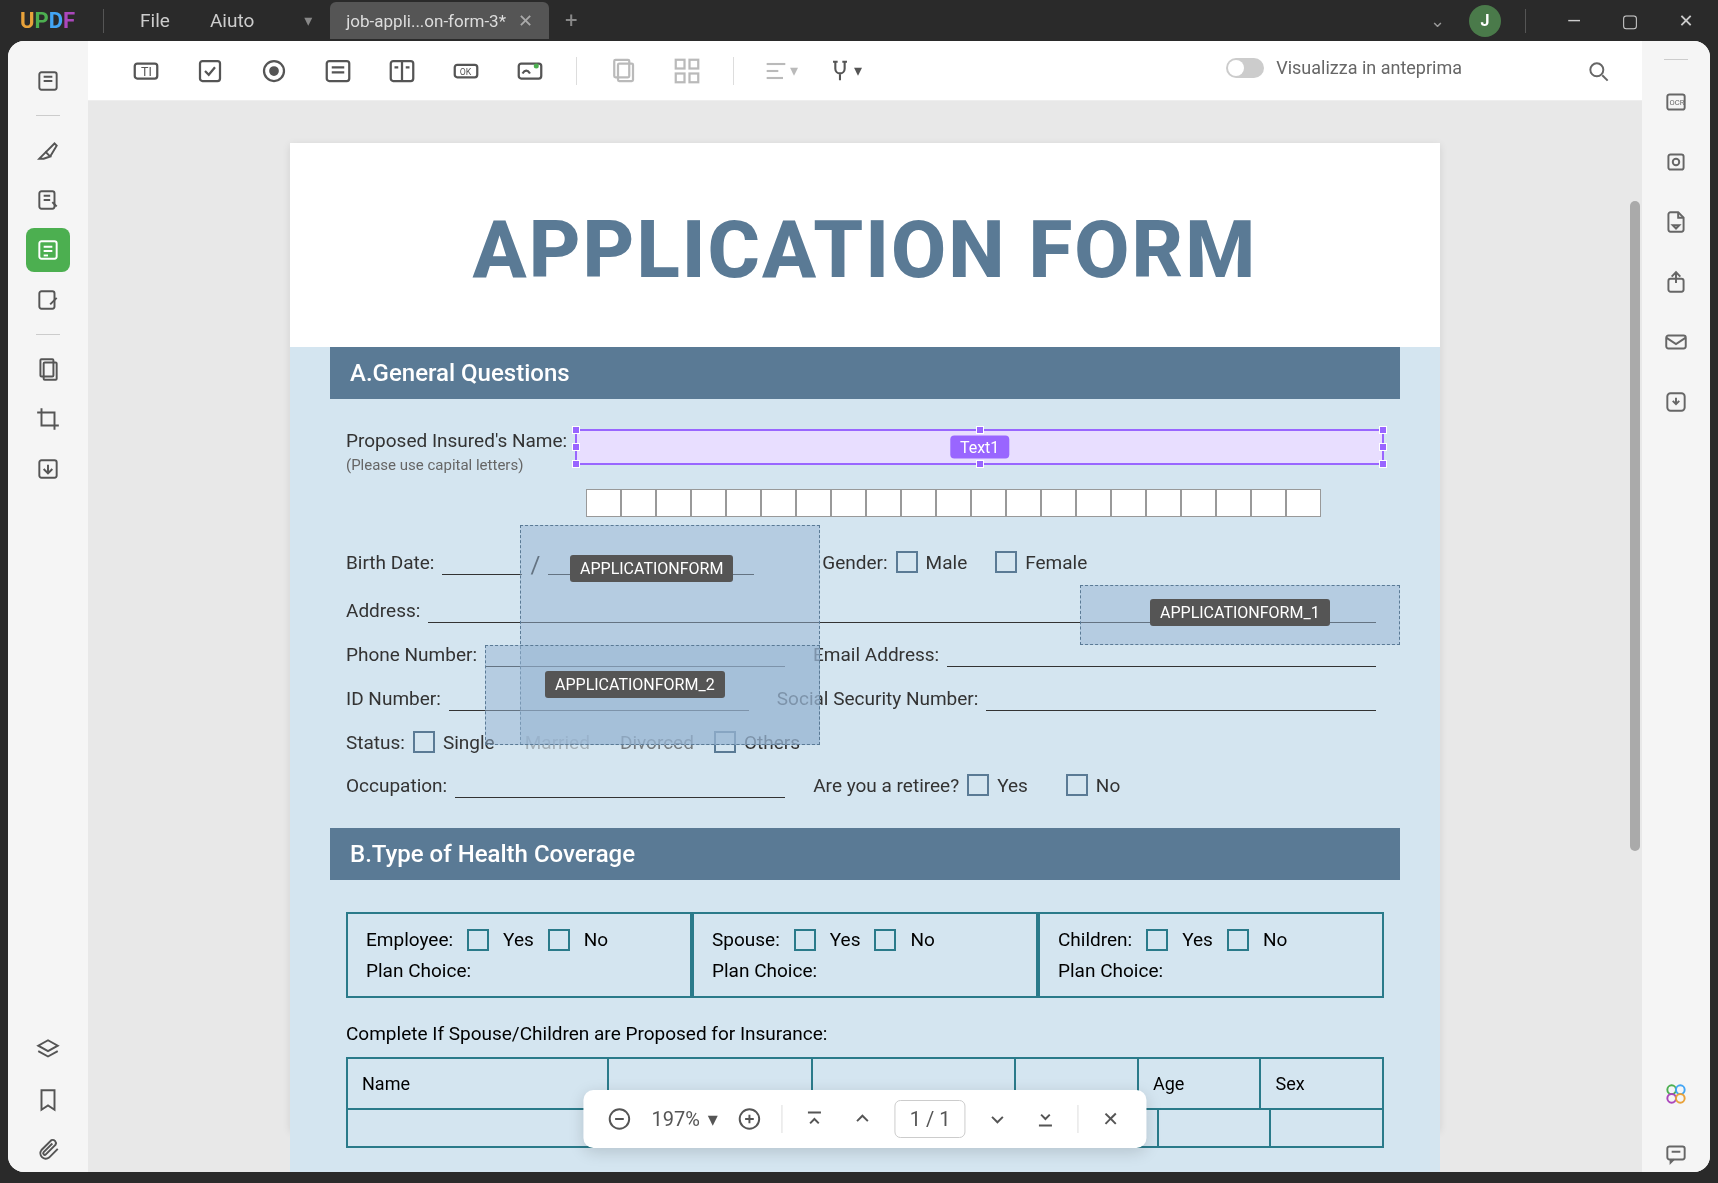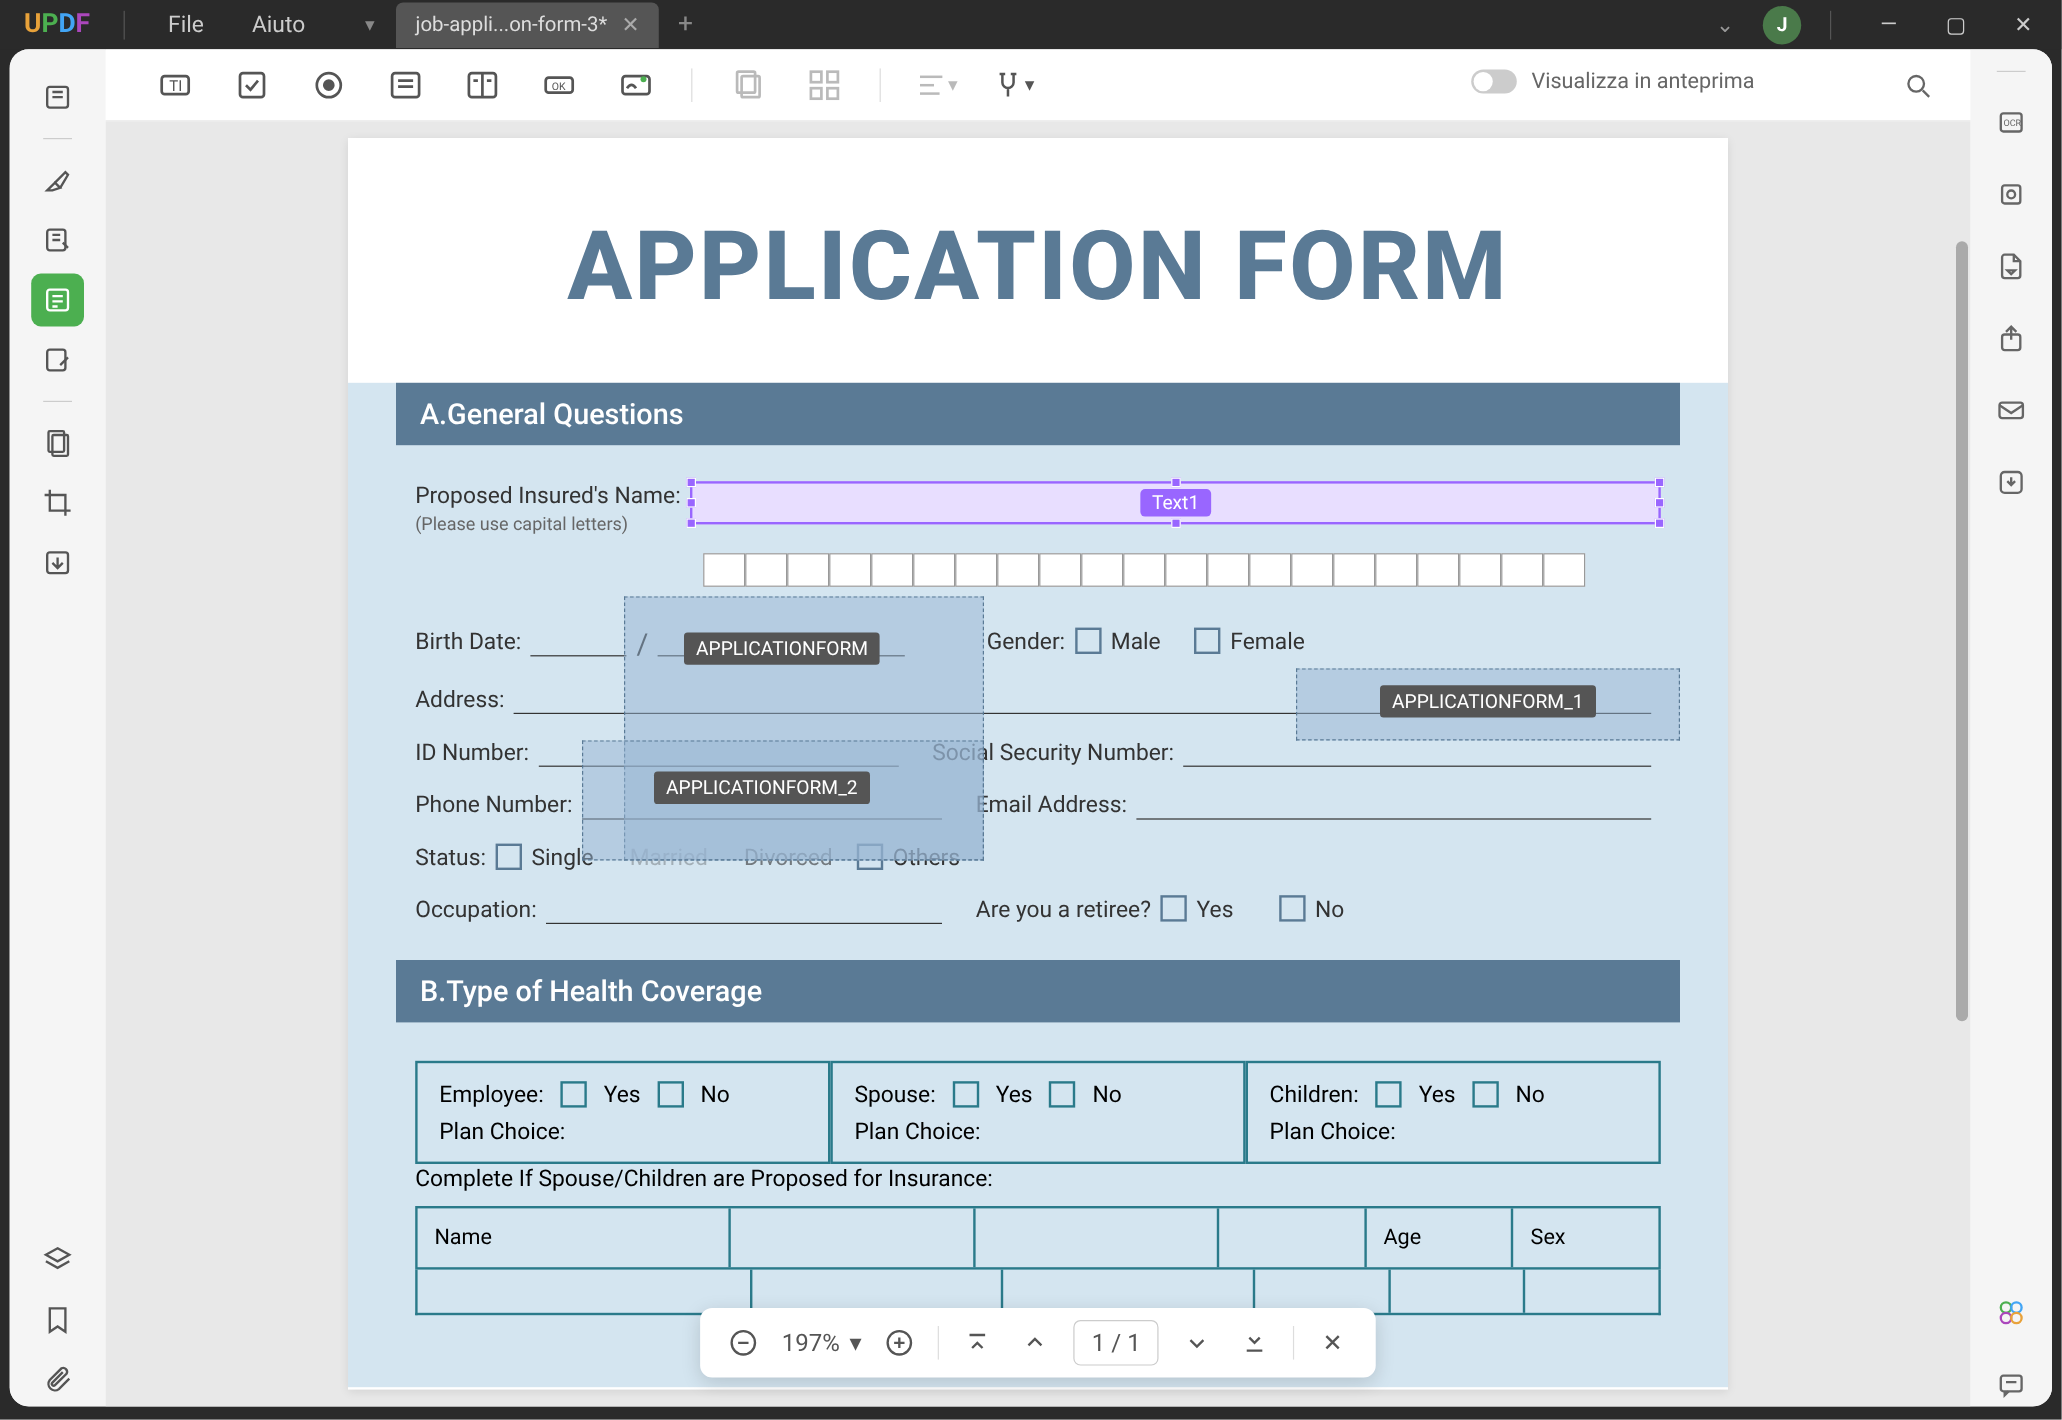--- a/index.html
+++ b/index.html
@@ -26,21 +26,21 @@
 .sidebar-left .spacer{flex:1}
 .content{flex:1;display:flex;flex-direction:column;background:#fff;position:relative}
 .toolbar{height:60px;display:flex;align-items:center;justify-content:flex-start;gap:28px;border-bottom:1px solid #eee;padding:0 40px}
 .toolbar .tool{width:36px;height:36px;display:flex;align-items:center;justify-content:center;cursor:pointer;color:#555}
 .toolbar .tsep{width:1px;height:28px;background:#ddd}
 .preview-toggle{display:flex;align-items:center;gap:12px;position:absolute;right:180px;top:16px}
 .toggle{width:38px;height:20px;background:#ccc;border-radius:10px;position:relative}
 .toggle::after{content:"";position:absolute;width:16px;height:16px;background:#fff;border-radius:50%;top:2px;left:2px}
 .preview-label{font-size:18px;color:#666}
 .search-right{position:absolute;right:30px;top:18px;color:#666;font-size:22px}
-.doc-area{flex:1;overflow:auto;background:#e8e8e8;display:flex;justify-content:center;padding:14px 0;position:relative}
+.doc-area{flex:1;overflow:auto;background:#e8e8e8;display:flex;justify-content:center;padding:42px 0;position:relative}
 .page{width:1150px;background:#fff;box-shadow:0 2px 8px rgba(0,0,0,0.1)}
 .page-header{padding:60px 40px 50px;text-align:center}
 .form-title{font-size:80px;font-weight:800;color:#5a7a95;letter-spacing:2px}
 .form-body{background:#d4e5f0;padding:0 40px 40px}
 .section-header{background:#5a7a95;color:#fff;padding:12px 20px;font-size:24px;font-weight:500}
 .section-content{padding:20px 16px}
 .form-row{display:flex;align-items:flex-start;padding:10px 0;font-size:19px;color:#333}
 .label{white-space:nowrap}
 .sublabel{font-size:15px;color:#666}
 .text-line{border-bottom:1px solid #333;flex:1;margin:0 8px;height:24px}
@@ -320,31 +320,31 @@
                 <span>Male</span>
               <span style="width:20px"></span>
               <div class="checkbox"></div>
                 <span>Female</span>
             </div>
             <div class="form-row">
               <span class="label">Address:</span>
               <span class="text-line"></span>
             </div>
             <div class="form-row">
+              <span class="label">Phone Number:</span>
+              <span class="text-line" style="max-width:300px"></span>
+              <span style="width:20px"></span>
+              <span class="label">Email Address:</span>
+              <span class="text-line"></span>
+            </div>
+            <div class="form-row">
               <span class="label">ID Number:</span>
               <span class="text-line" style="max-width:300px"></span>
               <span style="width:20px"></span>
               <span class="label">Social Security  Number:</span>
-              <span class="text-line"></span>
-            </div>
-            <div class="form-row">
-              <span class="label">Phone Number:</span>
-              <span class="text-line" style="max-width:300px"></span>
-              <span style="width:20px"></span>
-              <span class="label">Email Address:</span>
               <span class="text-line"></span>
             </div>
             <div class="form-row">
               <span class="label">Status:</span>
               <div class="checkbox"></div>
                 <span>Single</span>
               <span style="width:30px"></span>
               <span style="opacity:0.3">Married</span>
               <span style="width:30px"></span>
               <span style="opacity:0.6">Divorced</span>
@@ -398,21 +398,21 @@
                 <div style="display:flex;align-items:center;gap:6px">
                   <span>Children:</span>
                   <div class="checkbox"></div>
                     <span>Yes</span>
                   <div class="checkbox"></div>
                     <span>No</span>
                 </div>
                 <div style="margin-top:8px">Plan Choice:</div>
               </div>
             </div>
-            <div style="font-size:19px">Complete If Spouse/Children are Proposed for Insurance:</div>
+            <div style="margin-top:24px;font-size:19px">Complete If Spouse/Children are Proposed for Insurance:</div>
             <div class="table-head">
               <div class="th" style="flex:2">Name</div>
               <div class="th" style="flex:1.5;border-right:2px solid #2a7a8a"></div>
               <div class="th" style="flex:1.5;border-right:2px solid #2a7a8a"></div>
               <div class="th" style="flex:0.8;border-right:2px solid #2a7a8a"></div>
               <div class="th" style="flex:0.8">Age</div>
               <div class="th" style="flex:0.8;border-right:none">Sex</div>
             </div>
             <div class="table-row">
               <div class="td" style="flex:2"></div>

